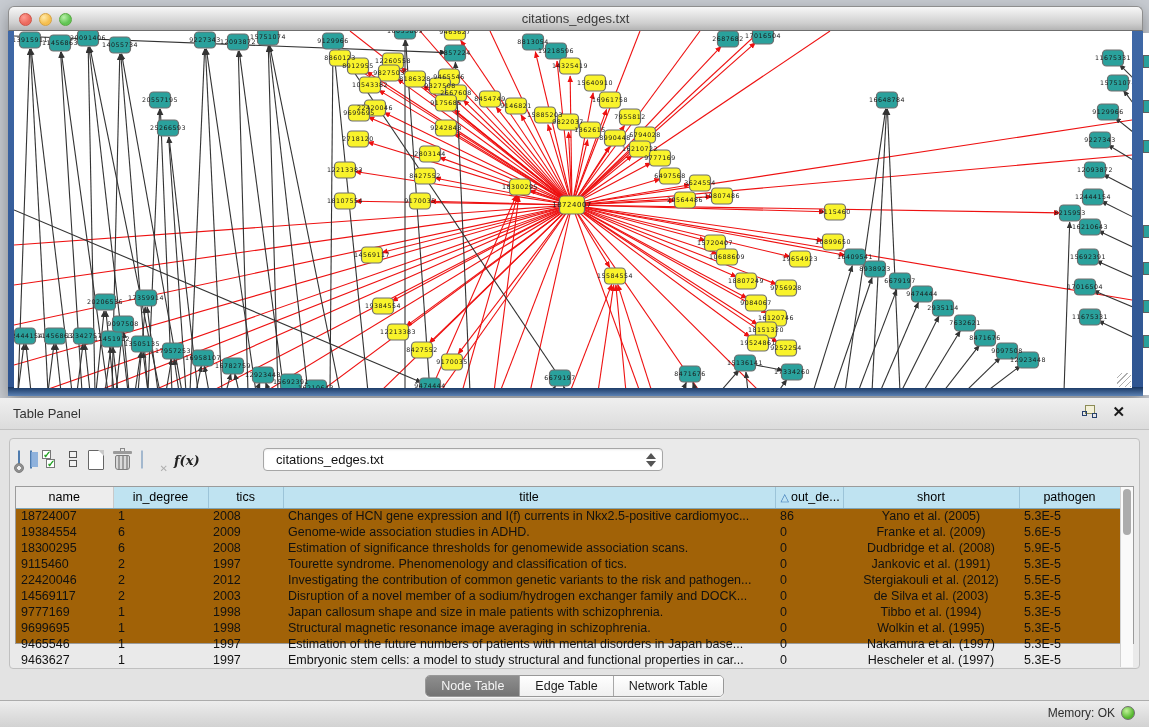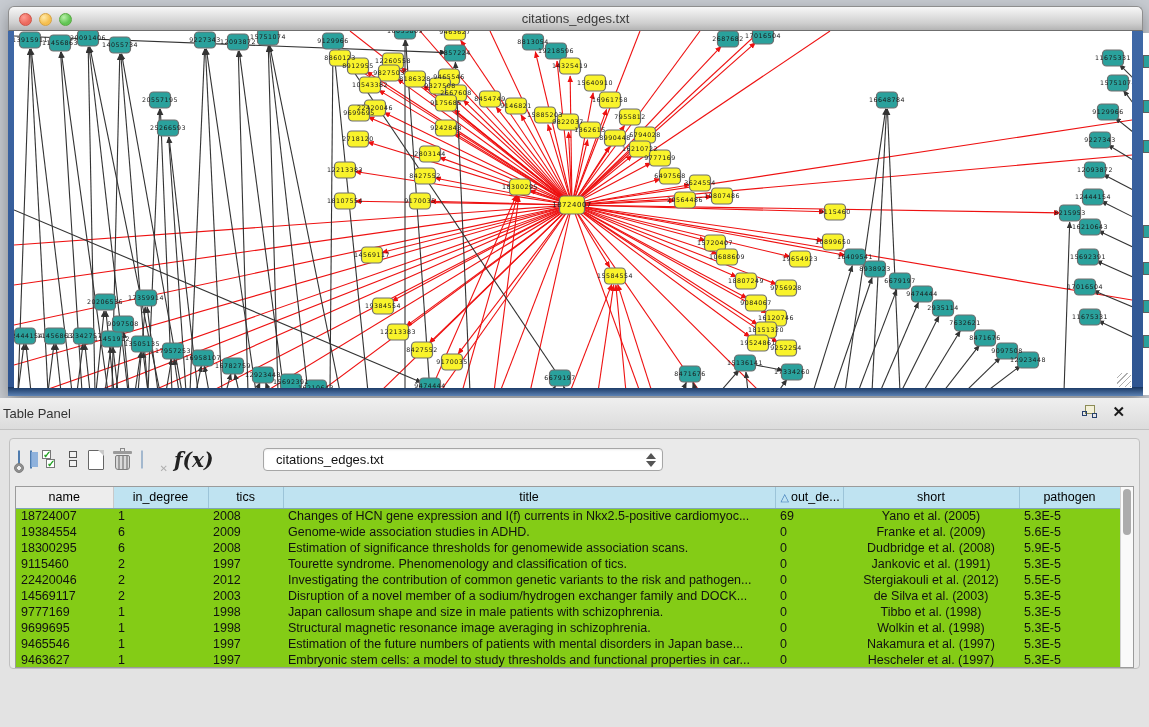--- a/index.html
+++ b/index.html
@@ -26,21 +26,21 @@
   #net-svg { position:absolute; left:0; top:0; }
   .resize-grip { position:absolute; right:1px; bottom:1px; width:14px; height:14px;
     background:repeating-linear-gradient(135deg, transparent 0 3px, #9A9A9A 3px 4px); opacity:.8; }
   .bg-sliver { position:absolute; right:0; top:33px; width:6px; height:362px; background:#fff; }
   .bg-sliver i { position:absolute; right:0; width:6px; height:13px; background:#2AA19C; border:1px solid #5E5E5E; border-right:none; }
 
   
   .table-panel { position:absolute; left:0; top:398px; width:1149px; height:329px; background:#E3E3E3; }
   .tp-header { position:absolute; left:0; top:0; width:100%; height:32px;
     background:linear-gradient(#EFEFEF,#DCDCDC); border-bottom:1px solid #C2C2C2; }
-  .tp-title { position:absolute; left:3px; top:8px; font-size:13px; color:#333; }
+  .tp-title { position:absolute; left:13px; top:8px; font-size:13px; color:#333; }
   .float-icon { position:absolute; right:52px; top:7px; width:15px; height:14px; cursor:pointer; }
   .float-icon .sq1 { position:absolute; left:3px; top:0; width:10px; height:9px; border:1px solid #8B8B55; background:#F3F0D8; }
   .float-icon .sq2 { position:absolute; left:0; top:6px; width:5px; height:5px; border:1px solid #27406B; }
   .float-icon .sq3 { position:absolute; left:10px; top:8px; width:5px; height:5px; border:1px solid #27406B; }
   .close-icon { position:absolute; right:24px; top:5px; font-size:15px; font-weight:bold; color:#1A1A1A; cursor:pointer; }
 
   .tp-frame { position:absolute; left:9px; top:40px; width:1131px; height:231px;
     background:#EAEAEA; border:1px solid #C0C0C0; border-radius:4px; }
   .toolbar { position:absolute; left:8px; top:6px; height:30px; display:flex; align-items:center; gap:10px; }
   .tb-icn { position:relative; cursor:pointer; }
@@ -62,30 +62,30 @@
   .icn-doc { width:16px; height:20px; background:#fff; border:1px solid #666; border-radius:1px; }
   .icn-doc::after { content:""; position:absolute; right:-1px; top:-1px; width:0; height:0;
     border-style:solid; border-width:0 6px 6px 0; border-color:transparent #C9C9C9 transparent transparent; }
   .icn-trash { width:17px; height:20px; }
   .icn-trash .lid { position:absolute; left:-1px; top:1px; width:19px; height:3px; background:#9A9A9A; border-radius:1px; }
   .icn-trash .hnd { position:absolute; left:6px; top:-2px; width:5px; height:3px; border:1px solid #8A8A8A; border-bottom:none; }
   .icn-trash .bod { position:absolute; left:1px; top:5px; width:15px; height:15px; border-radius:2px 2px 3px 3px;
     background:repeating-linear-gradient(to right, #D9D9D9 0 2px, #9E9E9E 2px 4px); border:1px solid #7E7E7E; }
   .icn-import { width:23px; height:18px; opacity:.45; }
   .icn-import .x { position:absolute; right:-4px; bottom:-5px; font-size:10px; color:#666; opacity:1; }
-  .icn-fx { font-family:"DejaVu Serif", serif; font-style:italic; font-weight:bold; font-size:20px; color:#222; }
+  .icn-fx { font-family:"DejaVu Serif", serif; font-style:italic; font-weight:bold; font-size:13px; color:#222; }
   .combo { position:absolute; left:253px; top:9px; width:400px; height:23px; background:#fff;
     border:1px solid #A6A6A6; border-radius:4px; font-size:13px; color:#111; line-height:21px;
     padding-left:12px; cursor:pointer; box-shadow:inset 0 1px 2px rgba(0,0,0,.08); }
   .combo .step { position:absolute; right:6px; top:3px; width:10px; height:16px; }
   .combo .step s { position:absolute; left:0; width:0; height:0; border-style:solid; }
   .combo .step s.up { top:1px; border-width:0 5px 6px 5px; border-color:transparent transparent #555 transparent; }
   .combo .step s.dn { bottom:1px; border-width:6px 5px 0 5px; border-color:#555 transparent transparent transparent; }
 
-  .tbl-wrap { position:absolute; left:5px; top:47px; width:1119px; height:182px; background:#84cc16; border:1px solid #9B9B9B; }
+  .tbl-wrap { position:absolute; left:5px; top:47px; width:1119px; height:158px; background:#a16207; border:1px solid #9B9B9B; }
   table.grid { border-collapse:collapse; table-layout:fixed; width:1104px; font-size:12.5px; }
   table.grid th { height:21px; font-weight:normal; color:#000; background:#BFE3F1;
     border-right:1px solid #9CC4D8; border-bottom:1px solid #7FA5B8; text-align:center;
     overflow:hidden; white-space:nowrap; cursor:pointer; }
   table.grid th.graycol { background:#EDEDED; border-right:1px solid #C9C9C9; }
   table.grid th .sort { color:#3B79B8; margin-right:2px; font-size:11px; }
   table.grid td { height:16px; padding:0 5px; color:#111; white-space:nowrap; overflow:hidden; }
   table.grid td.c { text-align:center; }
   table.grid th.lft { text-align:left; padding-left:5px; }
   .vscroll { position:absolute; right:0; top:0; width:13px; height:180px; background:#FAFAFA; border-left:1px solid #D2D2D2; }
@@ -626,21 +626,21 @@
                 <th><span>short</span></th>
                 <th><span>pathogen</span></th>
               </tr>
             </thead>
           <tbody id="tbody">
               <tr>
                 <td>18724007</td>
                 <td>1</td>
                 <td>2008</td>
                 <td>Changes of HCN gene expression and I(f) currents in Nkx2.5-positive cardiomyoc...</td>
-                <td>69</td>
+                <td>86</td>
                 <td class="c">Yano et al. (2005)</td>
                 <td>5.3E-5</td>
               </tr>
               <tr>
                 <td>19384554</td>
                 <td>6</td>
                 <td>2009</td>
                 <td>Genome-wide association studies in ADHD.</td>
                 <td>0</td>
                 <td class="c">Franke et al. (2009)</td>
@@ -681,53 +681,66 @@
                 <td>0</td>
                 <td class="c">de Silva et al. (2003)</td>
                 <td>5.3E-5</td>
               </tr>
               <tr>
                 <td>9777169</td>
                 <td>1</td>
                 <td>1998</td>
                 <td>Japan callosum shape and size in male patients with schizophrenia.</td>
                 <td>0</td>
-                <td class="c">Tibbo et al. (1998)</td>
+                <td class="c">Tibbo et al. (1994)</td>
                 <td>5.3E-5</td>
               </tr>
               <tr>
                 <td>9699695</td>
                 <td>1</td>
                 <td>1998</td>
                 <td>Structural magnetic resonance image averaging in schizophrenia.</td>
                 <td>0</td>
-                <td class="c">Wolkin et al. (1998)</td>
+                <td class="c">Wolkin et al. (1995)</td>
                 <td>5.3E-5</td>
               </tr>
               <tr>
                 <td>9465546</td>
                 <td>1</td>
                 <td>1997</td>
                 <td>Estimation of the future numbers of patients with mental disorders in Japan base...</td>
                 <td>0</td>
                 <td class="c">Nakamura et al. (1997)</td>
                 <td>5.3E-5</td>
               </tr>
               <tr>
                 <td>9463627</td>
                 <td>1</td>
                 <td>1997</td>
-                <td>Embryonic stem cells: a model to study thresholds and functional properties in car...</td>
+                <td>Embryonic stem cells: a model to study structural and functional properties in car...</td>
                 <td>0</td>
                 <td class="c">Hescheler et al. (1997)</td>
                 <td>5.3E-5</td>
               </tr>
             </tbody>
         </table>
         <div class="vscroll">
             <div class="thumb"></div>
           </div>
       </div>
     </div>
 
-
+    <div class="tabs-strip">
+      <div class="seg" id="seg-tabs">
+          <div class="s active">Node Table</div>
+          <div class="s">Edge Table</div>
+          <div class="s">Network Table</div>
+        </div>
+    </div>
+
+    <div class="status-bar">
+      <div class="mem">
+        <span>Memory: OK</span>
+        <span class="dot"></span>
+      </div>
+    </div>
   </div>
 </div>
 
 </body></html>

